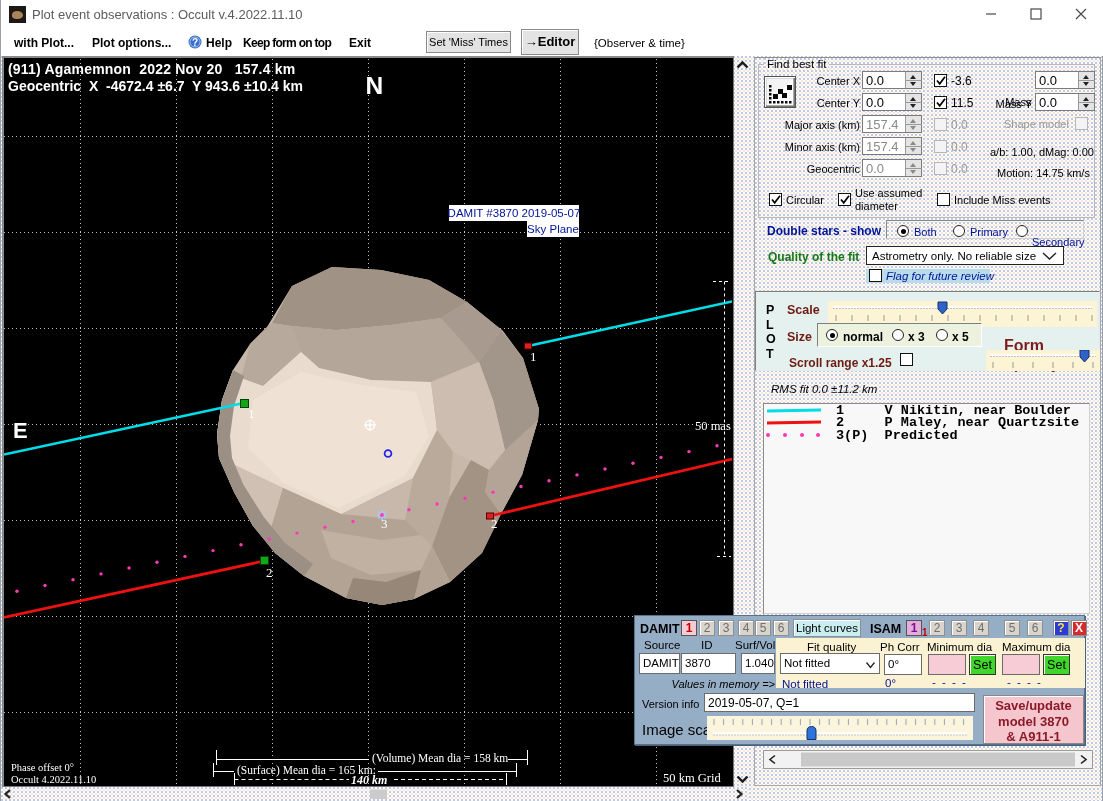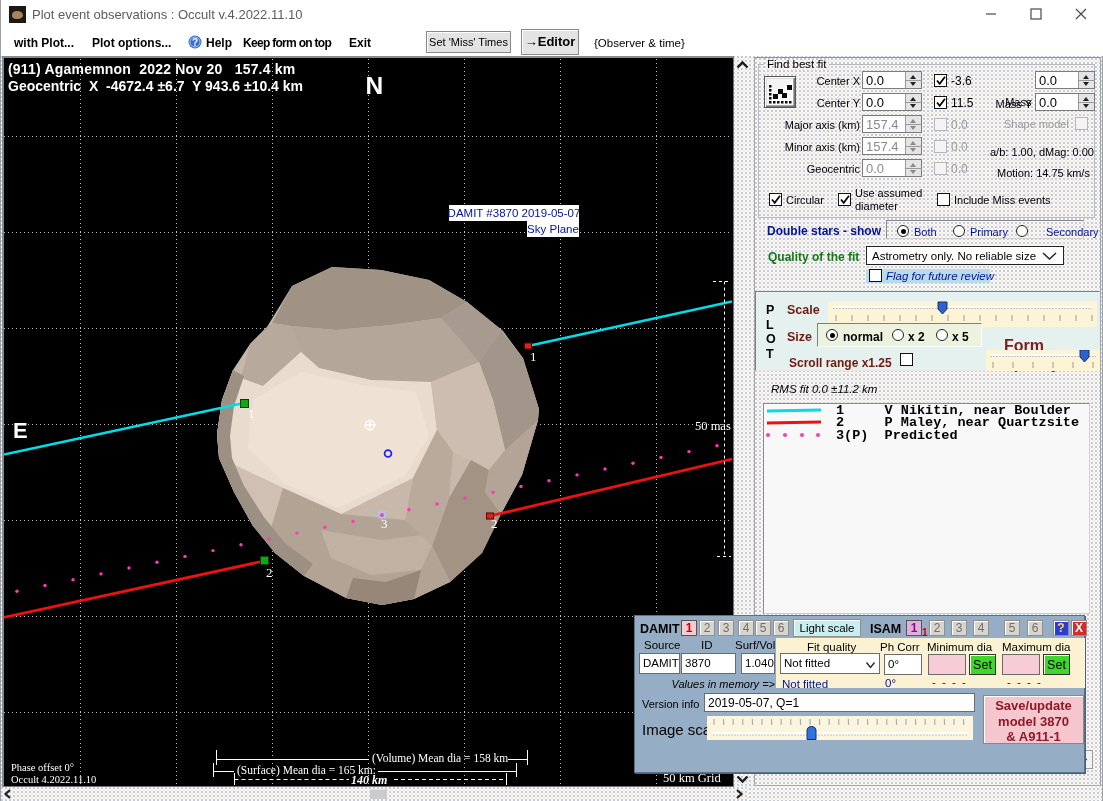--- a/index.html
+++ b/index.html
@@ -35,21 +35,21 @@
 .cb{position:absolute;width:13px;height:13px;background:#fff;border:1.6px solid #111;}
 .cb.dis{border:1.4px solid #b6b6b6;background:#f4f4f6;}
 .cb svg{position:absolute;left:-1px;top:-1px;}
 .gray{color:#9a9a9a;}
 .navy{color:#001296;}
 .radio{position:absolute;width:12px;height:12px;border-radius:50%;background:#fff;border:1.4px solid #222;}
 .radio .dot{position:absolute;left:2.6px;top:2.6px;width:5px;height:5px;border-radius:50%;background:#000;}
 
 .sltrack{position:absolute;background:#fcf4d4;}
 
-#damit{left:633px;top:615px;width:451px;height:158px;background:#96adc6;border:1px solid #5a7288;box-shadow:1px 1px 0 #49617a;}
+#damit{left:633px;top:615px;width:451px;height:130px;background:#96adc6;border:1px solid #5a7288;box-shadow:1px 1px 0 #49617a;}
 .dbtn{position:absolute;width:16px;height:16px;background:#d9d5cd;border:1px solid #8f8f8f;box-shadow:inset 1px 1px 0 #fff;font-size:12px;color:#6e6e6e;text-align:center;line-height:15px;}
 .dfield{position:absolute;height:21px;background:#fff;border:1px solid #6b6b6b;font-size:11.5px;color:#000;padding:3px 0 0 3px;white-space:nowrap;}
 </style></head>
 <body>
 <div id="win" class="stip">
 <div id="title" class="abs">
   <div id="icon"></div>
   <span class="txt">Plot event observations : Occult v.4.2022.11.10</span>
   <svg class="abs" style="left:975px;top:0;width:128px;height:28px" viewBox="0 0 128 28">
     <line x1="10" y1="14" x2="20" y2="14" stroke="#4a4a4a" stroke-width="1.2"></line>
@@ -335,21 +335,21 @@
 
   <div class="fslabel navy" style="left:12px;top:166px;font-weight:bold;font-size:12px;">Double stars - show</div>
   <div class="abs" style="left:131px;top:162px;width:198px;height:19px;border:1px solid #8a8a8a;border-bottom-color:#cfcfcf;border-right-color:#cfcfcf;"></div>
   <div class="radio" style="left:142px;top:167px;">
         <span class="dot"></span>
       </div>
   <div class="fslabel navy" style="left:159px;top:168px;">Both</div>
   <div class="radio" style="left:198px;top:167px;"></div>
   <div class="fslabel navy" style="left:215px;top:168px;">Primary</div>
   <div class="radio" style="left:261px;top:167px;"></div>
-  <div class="fslabel navy" style="left:277px;top:168px;padding-left:14px;">Secondary</div>
+  <div class="fslabel navy" style="left:277px;top:178px;">Secondary</div>
 
   <div class="fslabel" style="left:13px;top:192px;font-weight:bold;font-size:12px;color:#157815;">Quality of the fit</div>
   <div class="abs" style="left:111px;top:188px;width:198px;height:19px;background:#fff;border:1.5px solid #222;"></div>
   <div class="fslabel" style="left:117px;top:192px;font-size:11.5px;">Astrometry only. No reliable size</div>
   <svg class="abs" style="left:286px;top:193px" width="17" height="10">
         <path d="M2 2 L8.5 8 L15 2" fill="none" stroke="#222" stroke-width="1.4"></path>
       </svg>
   <div class="abs" style="left:111px;top:211px;width:124px;height:14px;background:#b9dcec;"></div>
   <div class="cb" style="left:114px;top:211px;"></div>
   <div class="fslabel navy" style="left:131px;top:212px;font-style:italic;font-size:11.5px;">Flag for future review</div>
@@ -383,21 +383,21 @@
         <path d="M110 1 L119 1 L119 8 L114.5 13 L110 8 Z" fill="#2f62c8" stroke="#16306e" stroke-width="1"></path>
       </svg>
     </div>
     <div class="abs" style="left:31px;top:38px;font-weight:bold;font-size:12.5px;color:#6e1a10;">Size</div>
     <div class="abs" style="left:61px;top:31px;width:165px;height:24px;background:#edf2df;border:1px solid #7f7f7f;border-bottom-color:#fff;border-right-color:#fff;"></div>
     <div class="radio" style="left:70px;top:37px;">
           <span class="dot"></span>
         </div>
     <div class="fslabel" style="left:87px;top:38px;font-weight:bold;font-size:12px;">normal</div>
     <div class="radio" style="left:136px;top:37px;"></div>
-    <div class="fslabel" style="left:152px;top:38px;font-weight:bold;font-size:12px;">x 2</div>
+    <div class="fslabel" style="left:152px;top:38px;font-weight:bold;font-size:12px;">x 3</div>
     <div class="radio" style="left:180px;top:37px;"></div>
     <div class="fslabel" style="left:196px;top:38px;font-weight:bold;font-size:12px;">x 5</div>
     <div class="abs" style="left:248px;top:38px;font-weight:bold;font-size:16px;color:#7f1d1d;margin-top:7px;">Form opacity</div>
     <div class="abs" style="left:33px;top:64px;font-weight:bold;font-size:12px;color:#6e1a10;">Scroll range x1.25</div>
     <div class="cb" style="left:144px;top:61px;"></div>
     <div class="sltrack" style="left:230px;top:58px;width:114px;height:21px;">
       <svg width="114" height="21" viewBox="0 0 114 21">
         <line x1="4" y1="5" x2="110" y2="5" stroke="#fff" stroke-width="2"></line>
         <line x1="4" y1="6.5" x2="110" y2="6.5" stroke="#b5b5b5" stroke-width="0.8" stroke-dasharray="2 1"></line>
         <g stroke="#9a9a9a" stroke-width="1">
@@ -439,21 +439,21 @@
   </div>
 </div>
 <div id="damit" class="abs">
   <div class="abs" style="left:5px;top:6px;font-size:12.5px;font-weight:bold;">DAMIT</div>
   <span class="dbtn" style="left:46px;top:4px;background:#f5ccd4;color:#c00000;font-weight:bold;border:1px solid #555;box-shadow:none;">1</span>
   <span class="dbtn" style="left:64px;top:4px;">2</span>
   <span class="dbtn" style="left:83px;top:4px;">3</span>
   <span class="dbtn" style="left:103px;top:4px;">4</span>
   <span class="dbtn" style="left:120px;top:4px;">5</span>
   <span class="dbtn" style="left:138px;top:4px;">6</span>
-  <span class="dbtn" style="left:158px;top:3px;width:68px;height:18px;background:#c9eef0;color:#000;font-size:11.5px;line-height:17px;white-space:nowrap;">Light scale</span>
+  <span class="dbtn" style="left:158px;top:3px;width:68px;height:18px;background:#c9eef0;color:#000;font-size:11.5px;line-height:17px;white-space:nowrap;">Light curves</span>
   <div class="abs" style="left:235px;top:6px;font-size:12.5px;font-weight:bold;">ISAM</div>
   <span class="dbtn" style="left:271px;top:4px;background:#e3aede;color:#80108a;font-weight:bold;border:1px solid #555;box-shadow:none;">1</span>
   <span class="abs" style="left:287px;top:11px;font-size:10px;color:#c00000;font-weight:bold;">1</span>
   <span class="dbtn" style="left:294px;top:4px;">2</span>
   <span class="dbtn" style="left:316px;top:4px;">3</span>
   <span class="dbtn" style="left:338px;top:4px;">4</span>
   <span class="dbtn" style="left:369px;top:4px;">5</span>
   <span class="dbtn" style="left:392px;top:4px;">6</span>
   <span class="dbtn" style="left:418px;top:4px;background:#2b3bd4;color:#ffe040;font-weight:bold;">?</span>
   <span class="dbtn" style="left:436px;top:4px;background:#d42b2b;color:#fff;font-weight:bold;">X</span>

